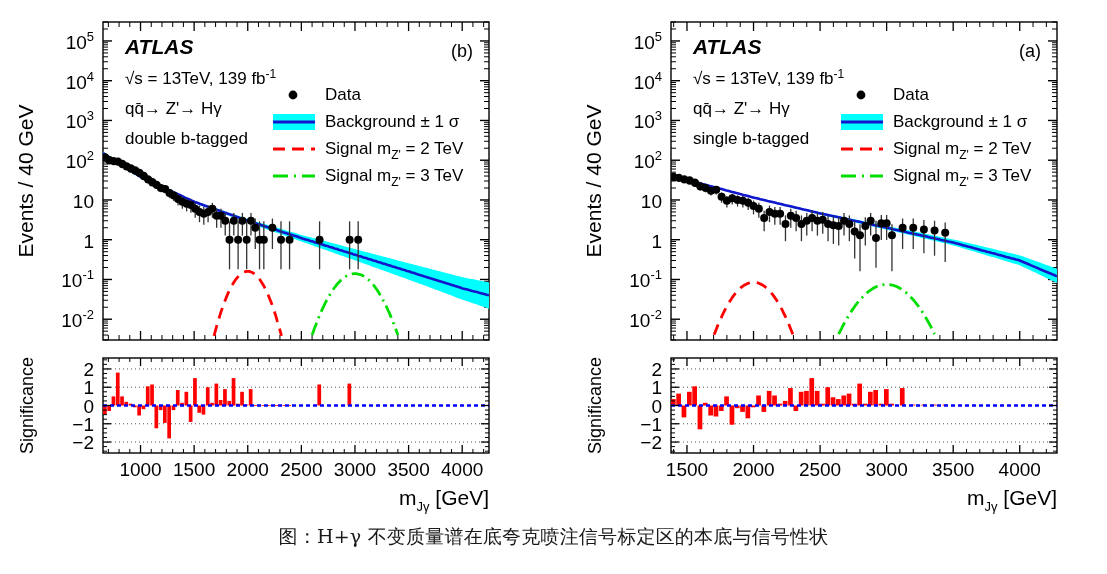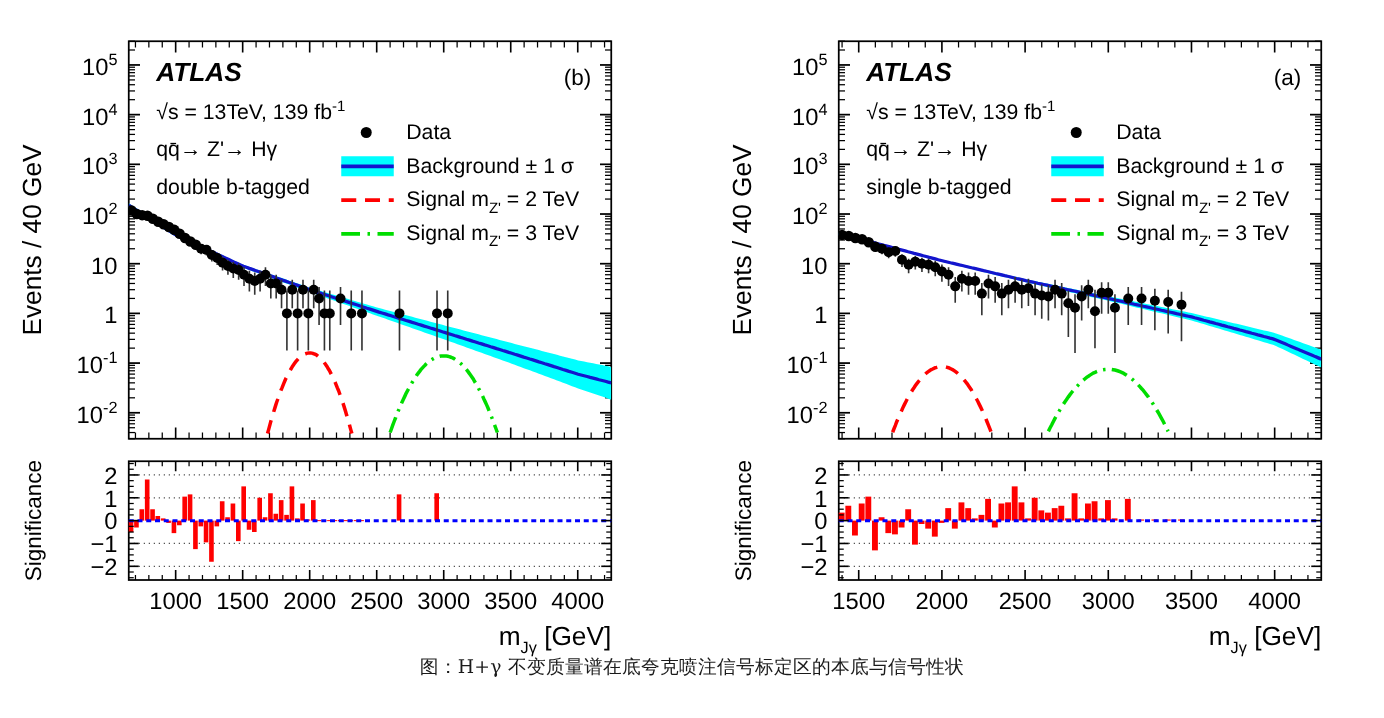--- a/index.html
+++ b/index.html
@@ -1,24 +1,24 @@
 <!DOCTYPE html>
 <html><head>
 <meta charset="utf-8">
 <style>
   html,body{margin:0;padding:0;background:#ffffff;}
   body{width:1107px;height:574px;font-family:"Liberation Sans",sans-serif;overflow:hidden;}
   .figure{position:relative;width:1107px;height:574px;background:#fff;}
-  .panel{position:absolute;top:16px;height:520px;}
+  .panel{position:absolute;top:5px;height:520px;}
   .panel-left{left:0;width:520px;}
   .panel-right{left:568px;width:520px;}
   .svgwrap{position:absolute;inset:0;}
   svg{display:block;}
   .caption{position:absolute;left:0;top:524px;width:1107px;text-align:center;
-           font-family:"DejaVu Serif",serif;font-size:15px;color:#1a1a1a;letter-spacing:0.2px;}
+           font-family:"DejaVu Serif",serif;font-size:19px;color:#1a1a1a;letter-spacing:0.2px;}
   text{font-family:"Liberation Sans",sans-serif;fill:#000;}
   .tick-lbl{font-size:19px;}
   .axis-title{font-size:21px;}
   .atlas{font-size:21px;font-weight:bold;font-style:italic;}
   .info{font-size:17px;}
   .leg{font-size:17px;}
   .panel-tag{font-size:18px;}
   .sig-lbl{font-size:19px;}
   .sig-axis-title{font-size:18px;}
 </style>

